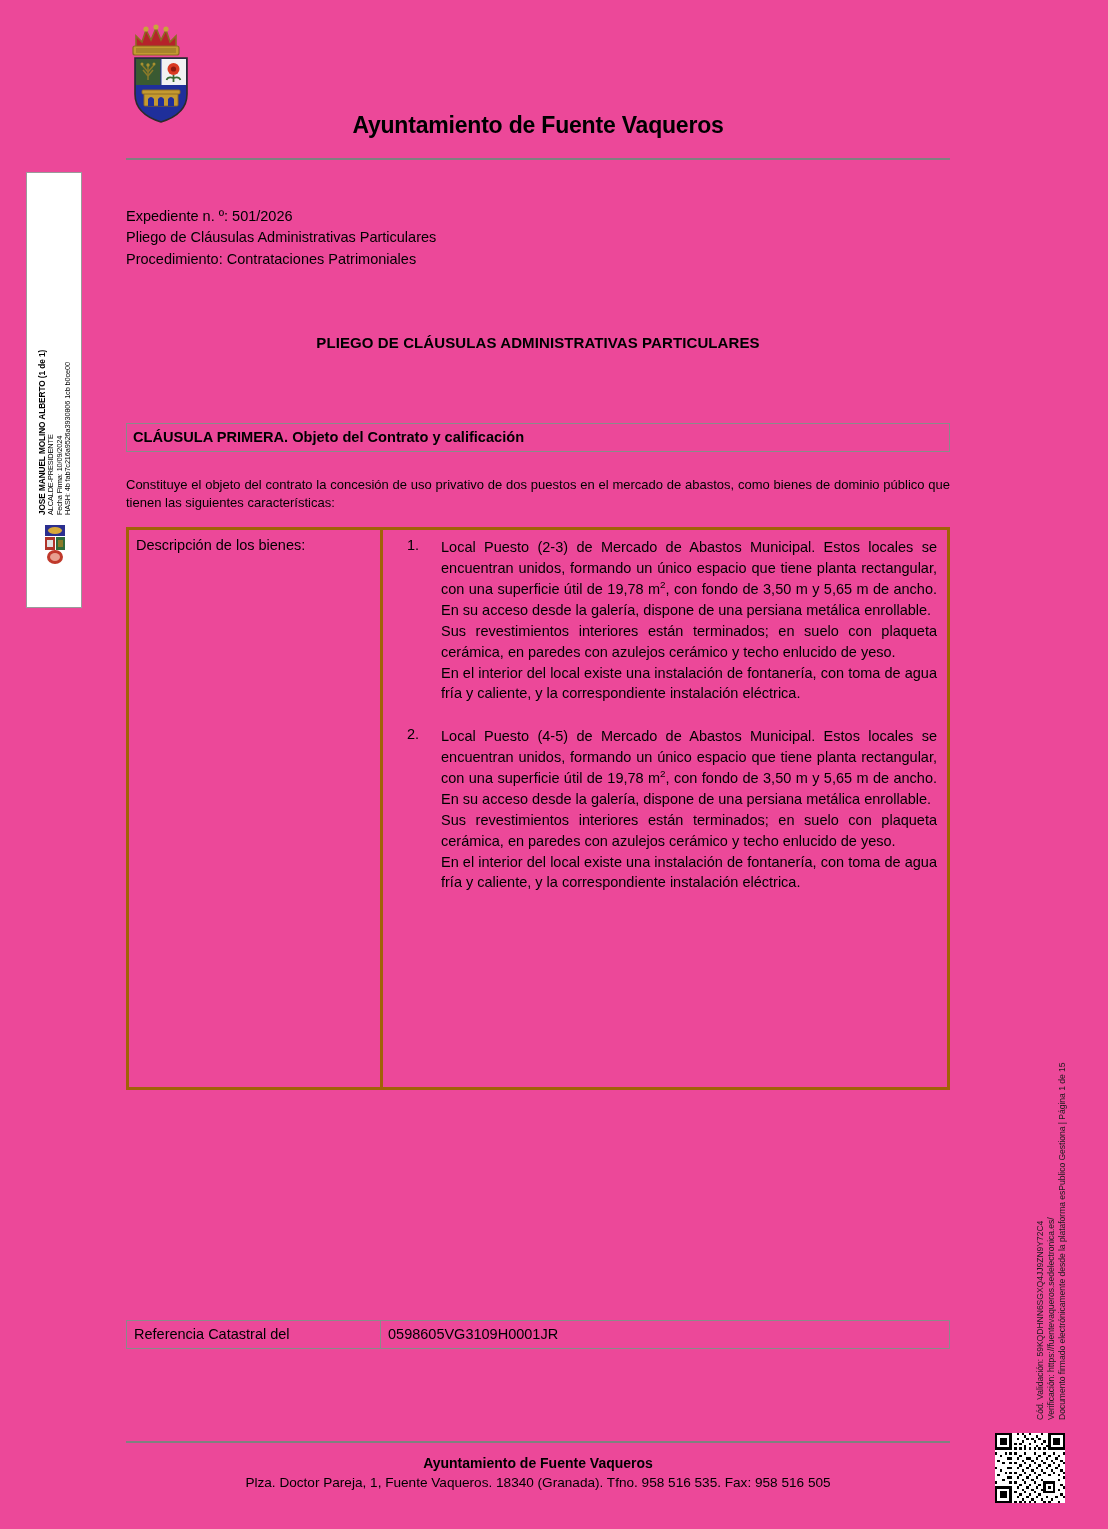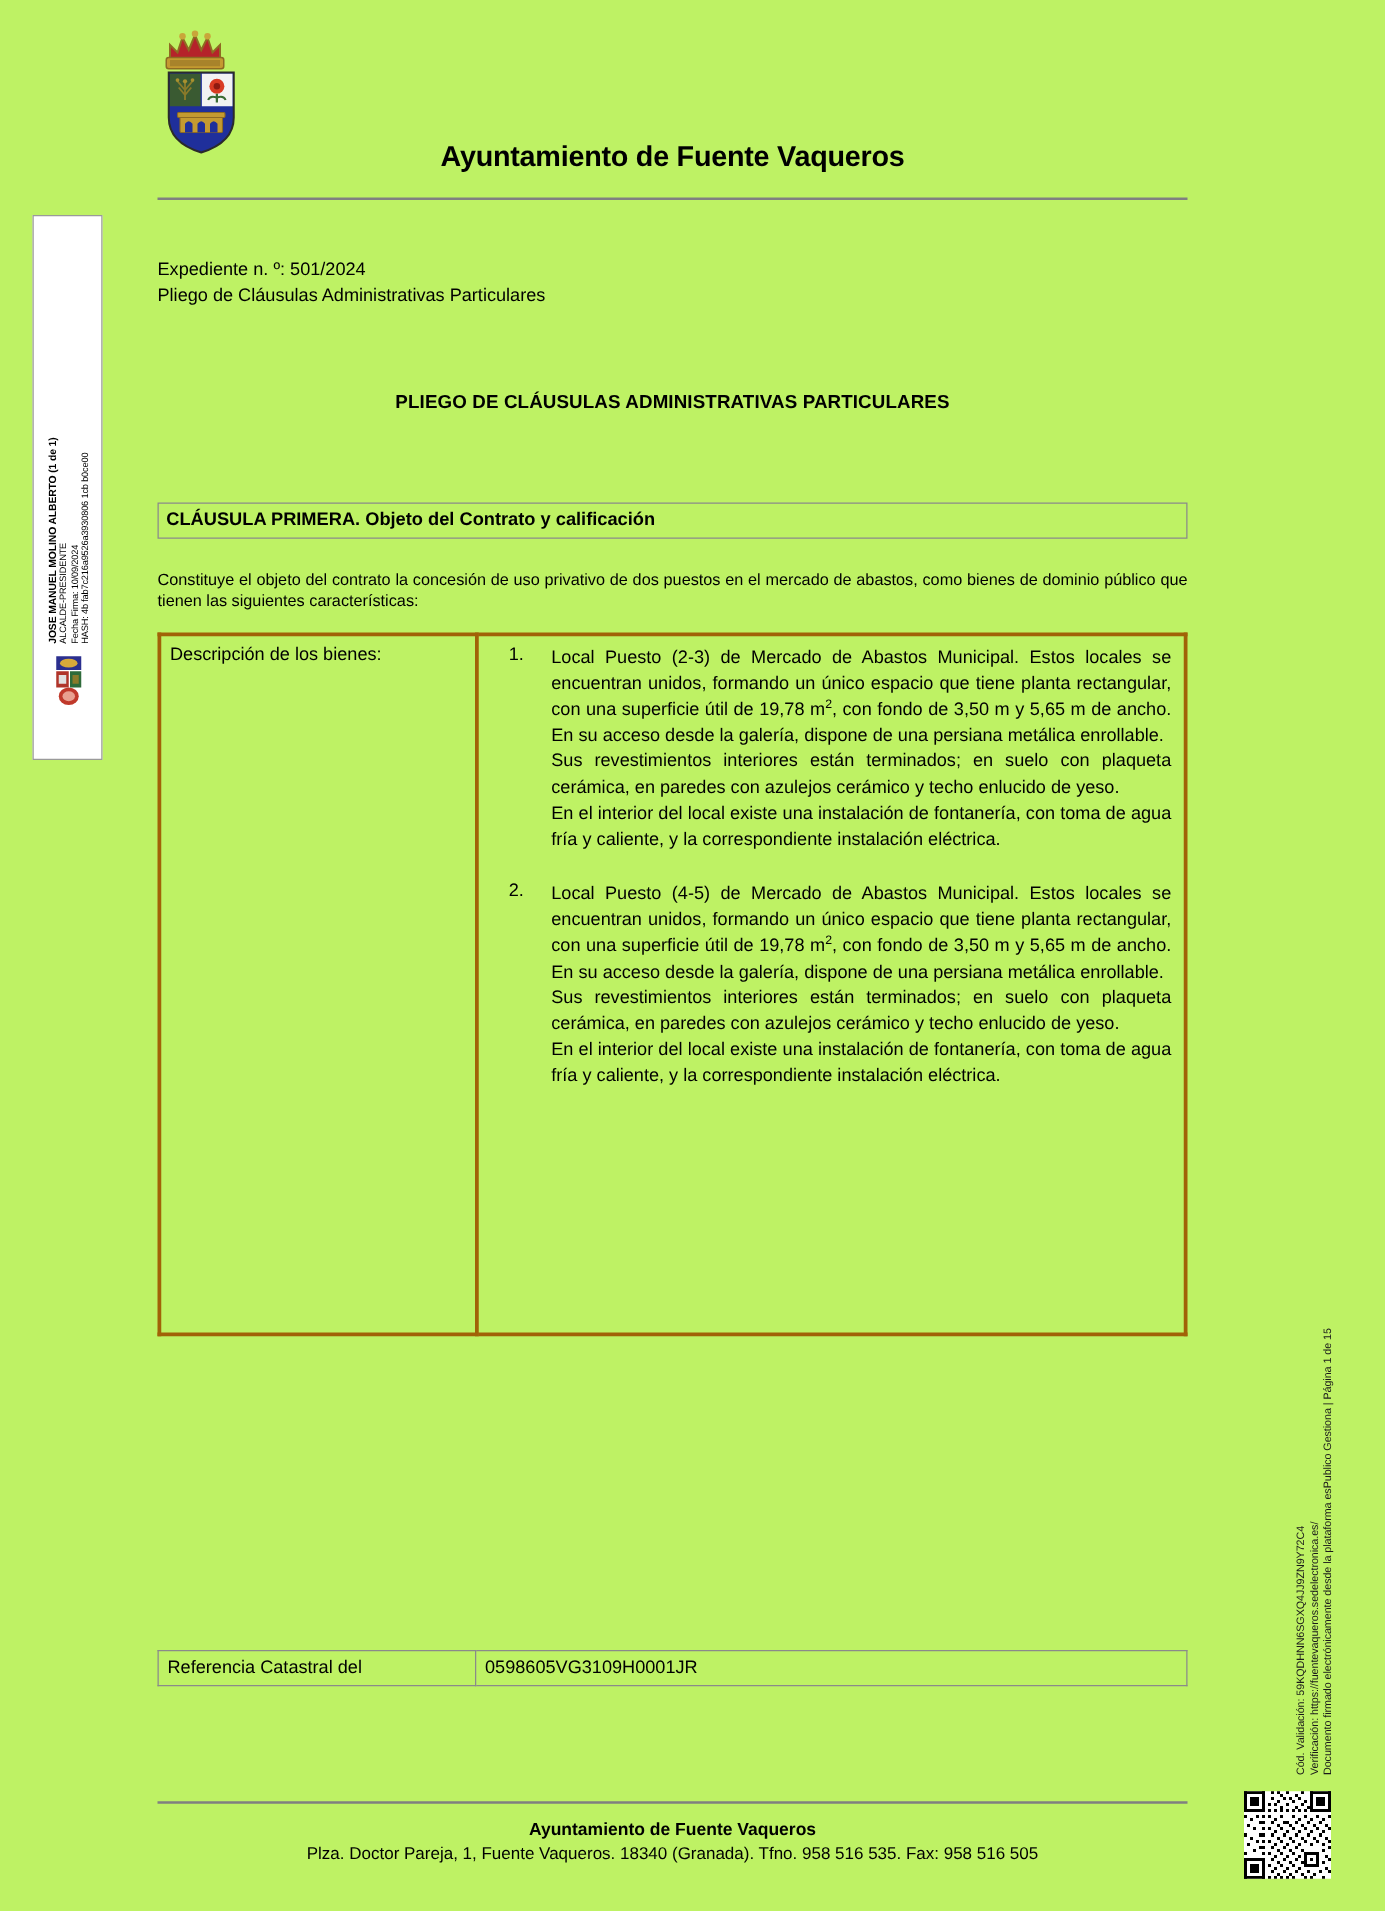--- a/index.html
+++ b/index.html
@@ -10,21 +10,21 @@
   }
   body {
     font-family: "Liberation Sans", sans-serif;
     color: #000000;
   }
   #page {
     position: relative;
     width: 1108px;
     height: 1529px;
     margin: 0 auto;
-    background: #bef264;
+    background: #ec4899;
     overflow: hidden;
   }
 
   
   #sig-sidebar {
     position: absolute;
     left: 26px;
     top: 172px;
     width: 56px;
     height: 436px;
@@ -360,24 +360,28 @@
           </g>
         </svg>
       </div>
       <div id="org-title">Ayuntamiento de Fuente Vaqueros</div>
       <div id="header-rule"></div>
     </div>
 
     <div id="expediente">
       <div>
         <b>Expediente n. º:</b>
-        <span>501/2024</span>
+        <span>501/2026</span>
       </div>
       <div>
         <b>Pliego de Cláusulas Administrativas Particulares</b>
+      </div>
+      <div>
+        <b>Procedimiento:</b>
+        <span>Contrataciones Patrimoniales</span>
       </div>
     </div>
 
     <div id="main-title">PLIEGO DE CLÁUSULAS ADMINISTRATIVAS PARTICULARES</div>
 
     <div id="clause-box">CLÁUSULA PRIMERA. Objeto del Contrato y calificación</div>
 
     <div id="intro">Constituye el objeto del contrato la concesión de uso privativo de dos puestos en el mercado de abastos, como bienes de dominio público que tienen las siguientes características:</div>
 
     <table id="desc-table">

